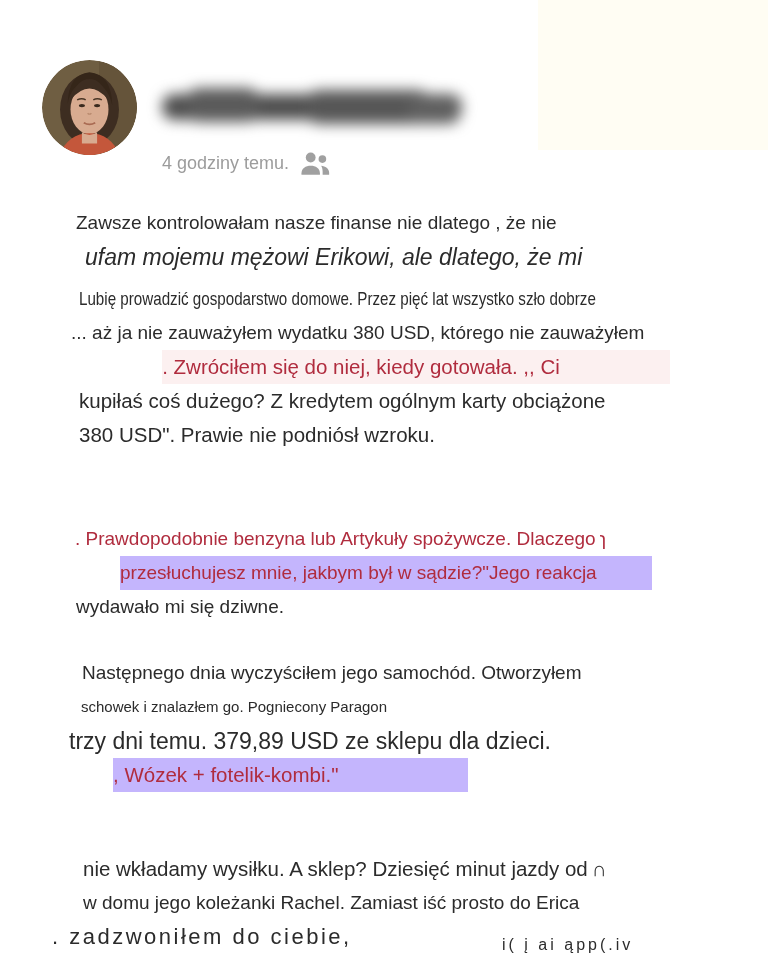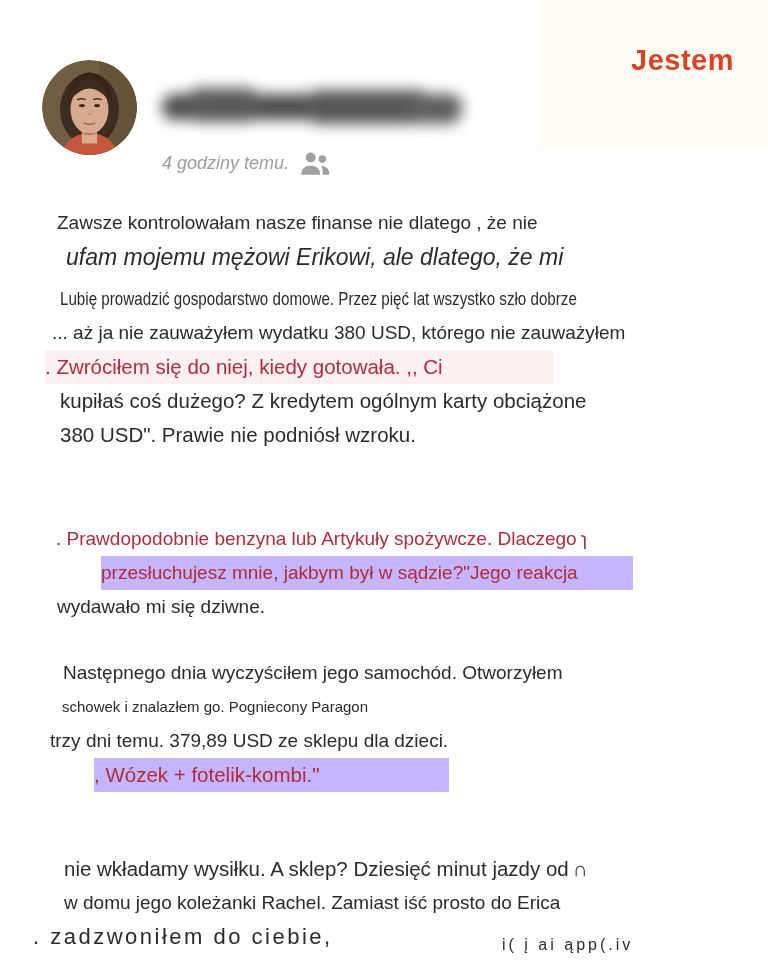--- a/index.html
+++ b/index.html
@@ -15,56 +15,55 @@
   }
   
   .avatar{position:absolute;left:42px;top:60px;width:95px;height:95px;border-radius:50%;overflow:hidden;}
   .avatar svg{display:block;width:100%;height:100%;}
   .username-blur{position:absolute;left:158px;top:86px;width:310px;height:46px;filter:blur(7px);}
   .username-blur .b1{position:absolute;left:4px;top:8px;width:300px;height:26px;border-radius:12px;background:#4e4e4e;}
   .username-blur .b2{position:absolute;left:30px;top:2px;width:70px;height:34px;border-radius:10px;background:#5a5a5a;}
   .username-blur .b3{position:absolute;left:150px;top:4px;width:120px;height:34px;border-radius:10px;background:#565656;}
   .username-blur .b4{position:absolute;left:250px;top:10px;width:52px;height:28px;border-radius:10px;background:#606060;}
   .meta-row{position:absolute;left:162px;top:148px;display:flex;align-items:center;gap:10px;}
-  .timestamp{font-size:18px;color:#9c9c9c;font-style:italic;}
+  .timestamp{font-size:18px;color:#9c9c9c;}
   .group-icon svg{display:block;width:32px;height:30px;}
   
   .post-body{position:absolute;left:0;top:206px;width:768px;}
-  .para{margin:0;}
+  .para{margin:0;padding-left:19px;}
   .para.g2{margin-top:70px;}
   .para.g3{margin-top:32px;}
   .para.g4{margin-top:60px;}
   .line{line-height:34px;white-space:nowrap;}
   .line .txt{display:inline-block;}
   .c-ink{color:#2b2b2b;}
   .c-red{color:#b02c3e;}
   .h-pink .txt{background:#fcf0f0;}
   .h-green .txt{background:#c4b5fd;margin-left:48px;}
   .sz-smd{font-size:15px;}
   .sz-md{font-size:19px;}
   .sz-mdl{font-size:20.5px;}
-  .sz-lg{font-size:19px;}
+  .sz-lg{font-size:23px;}
   .sz-xl{font-size:23px;font-style:italic;}
   .sz-narrow{font-size:18.5px;}
   .sz-narrow .txt{transform:scaleX(0.82);transform-origin:left center;}
   .sz-big{font-size:22px;letter-spacing:2.5px;}
   .tail{margin-left:4px;}
   
   .bottom-fragment{
     position:absolute;left:502px;top:936px;font-size:16px;color:#2c2c2c;
     letter-spacing:3px;white-space:nowrap;
   }
 </style>
 </head>
 <body>
 
 <div id="screen">
 
   <div class="corner-tint"></div>
-  <div class="corner-label">Jestem</div>
 
   <div class="avatar">
     <svg viewBox="0 0 100 100">
       <defs>
           <clipPath id="av">
             <circle cx="50" cy="50" r="50"></circle>
           </clipPath>
         </defs>
       <g clip-path="url(#av)">
         <rect width="100" height="100" fill="#6f5e42"></rect>
@@ -103,21 +102,21 @@
       </svg>
     </span>
   </div>
 
   <div class="post-body">
       <div class="para g1">
         <div class="line sz-md c-ink h-none" style="margin-left: 57px;"><span class="txt">Zawsze kontrolowałam nasze finanse nie dlatego , że nie</span></div>
         <div class="line sz-xl c-ink h-none" style="margin-left: 66px;"><span class="txt">ufam mojemu mężowi Erikowi, ale dlatego, że mi</span></div>
         <div class="line sz-narrow c-ink h-none" style="margin-left: 60px; margin-top: 8px;"><span class="txt">Lubię prowadzić gospodarstwo domowe. Przez pięć lat wszystko szło dobrze</span></div>
         <div class="line sz-md c-ink h-none" style="margin-left: 52px;"><span class="txt">... aż ja nie zauważyłem wydatku 380 USD, którego nie zauważyłem</span></div>
-        <div class="line sz-mdl c-red h-pink" style="margin-left: 45px;"><span class="txt" style="padding-right: 110px;">. Zwróciłem się do niej, kiedy gotowała. ,, Ci</span></div>
+        <div class="line sz-mdl c-red h-pink" style="margin-left: 45px; text-align: center;"><span class="txt" style="padding-right: 110px;">. Zwróciłem się do niej, kiedy gotowała. ,, Ci</span></div>
         <div class="line sz-mdl c-ink h-none" style="margin-left: 60px;"><span class="txt">kupiłaś coś dużego? Z kredytem ogólnym karty obciążone</span></div>
         <div class="line sz-mdl c-ink h-none" style="margin-left: 60px;"><span class="txt">380 USD". Prawie nie podniósł wzroku.</span></div>
       </div>
       <div class="para g2">
         <div class="line sz-md c-red h-none" style="margin-left: 56px;"><span class="txt">. Prawdopodobnie benzyna lub Artykuły spożywcze. Dlaczego</span><span class="tail c-red">ɿ</span></div>
         <div class="line sz-md c-red h-green" style="margin-left: 53px;"><span class="txt" style="padding-right: 55px;">przesłuchujesz mnie, jakbym był w sądzie?"Jego reakcja</span></div>
         <div class="line sz-md c-ink h-none" style="margin-left: 57px;"><span class="txt">wydawało mi się dziwne.</span></div>
       </div>
       <div class="para g3">
         <div class="line sz-md c-ink h-none" style="margin-left: 63px;"><span class="txt">Następnego dnia wyczyściłem jego samochód. Otworzyłem</span></div>

